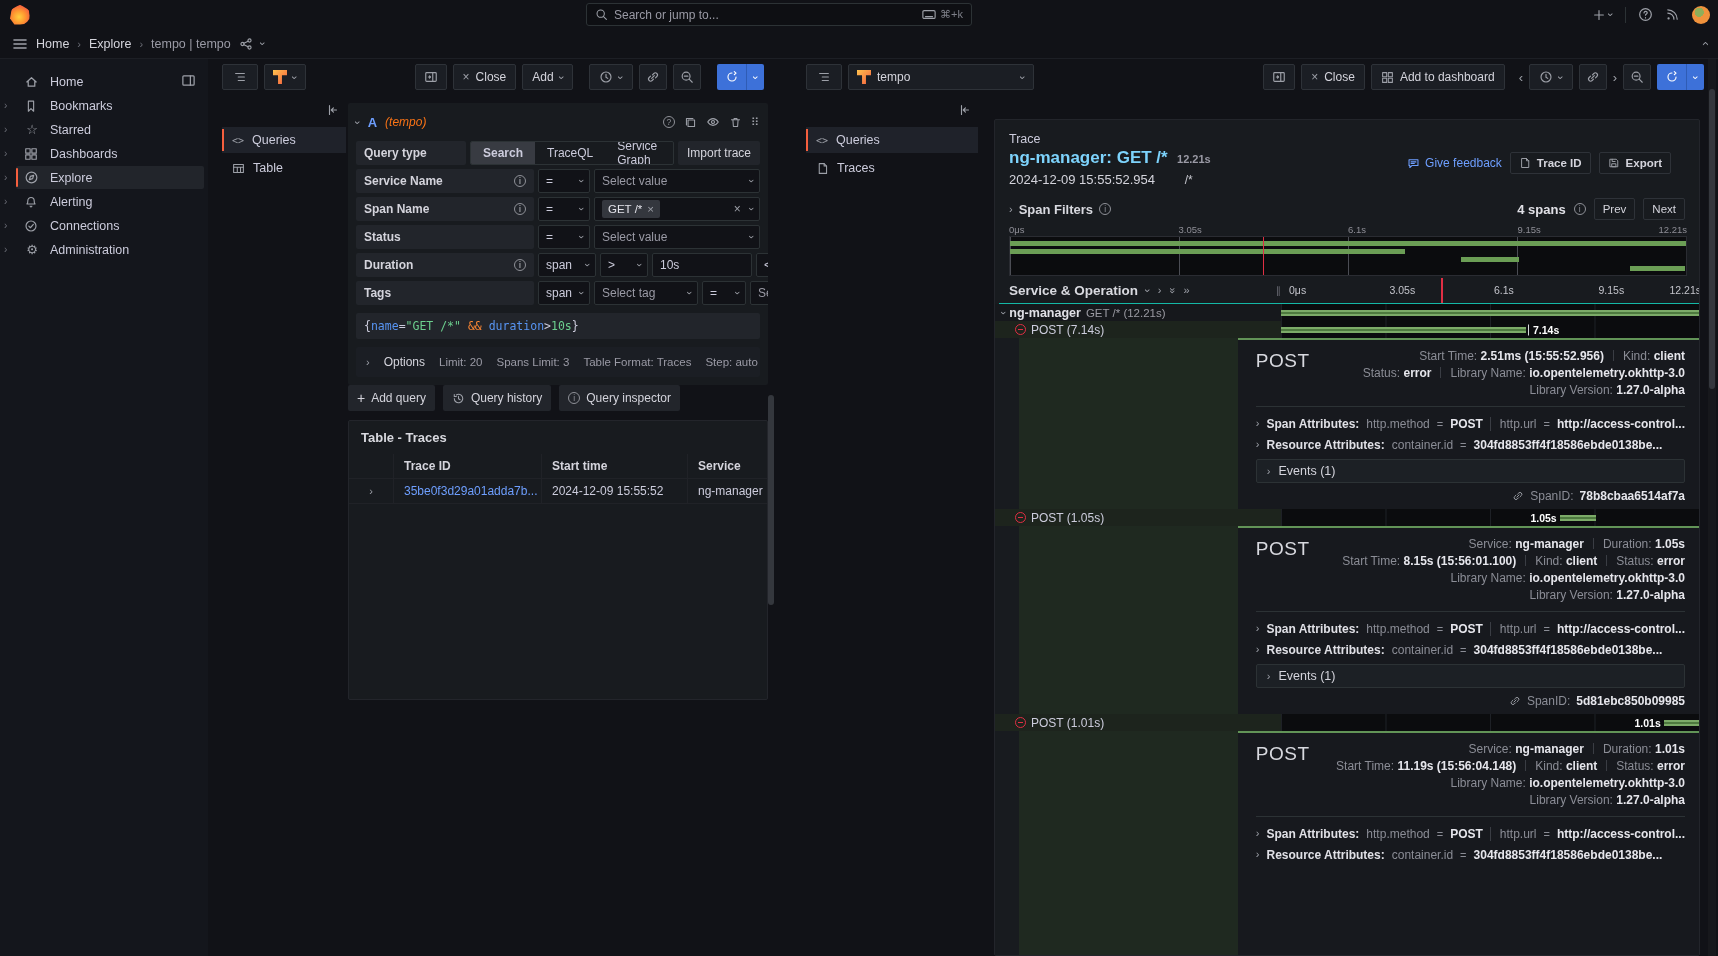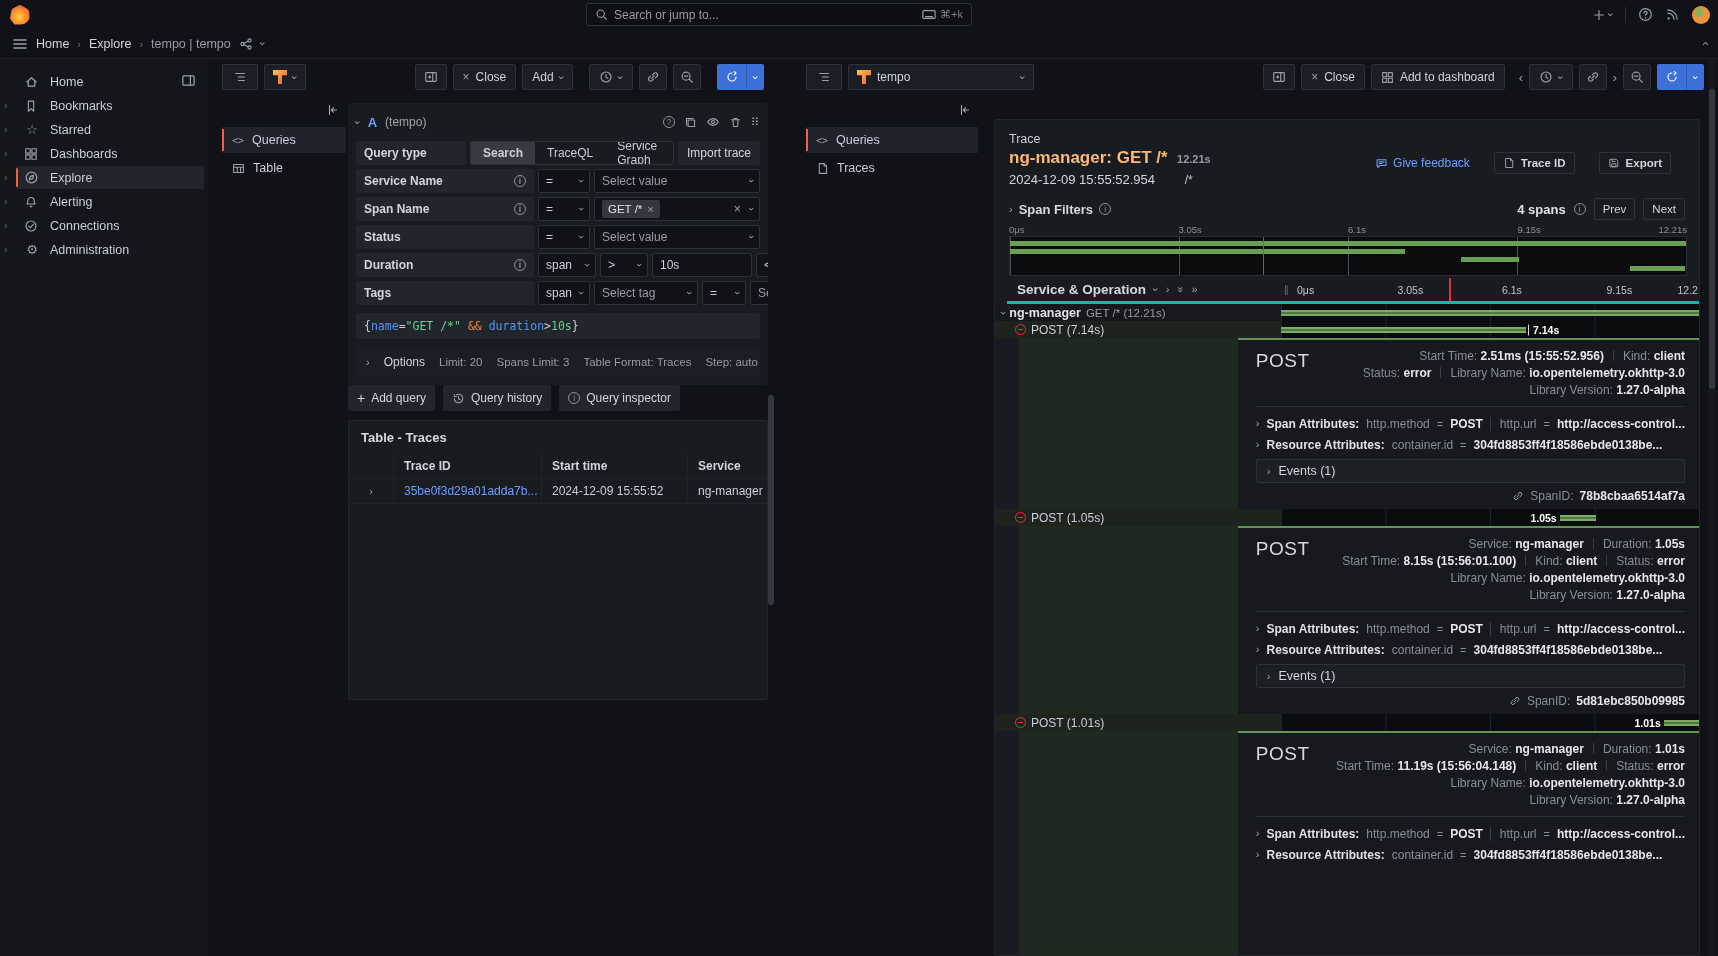--- a/index.html
+++ b/index.html
@@ -45,21 +45,21 @@
   .pane{position:absolute;top:59px;height:897px}
   .minitabs{position:absolute}
   .mtab{position:relative;height:26px;display:flex;align-items:center;gap:8px;padding-left:10px;color:#ccccdc;font-size:12.5px;margin-bottom:2px}
   .mtab.active{background:#1f222a}
   .mtab.active::before{content:"";position:absolute;left:0;top:2px;bottom:2px;width:2px;background:#f55f3e}
   .collapse-row{height:20px;display:flex;justify-content:flex-end;padding-right:6px;margin-bottom:4px}
   
   .qcard{position:absolute;background:#181b1f;border-radius:2px;padding:8px;overflow:hidden}
   .qc-head{height:22px;display:flex;align-items:center;gap:8px}
   .qc-ref{color:#6e9fff;font-weight:700;font-size:13px}
-  .qc-hint{color:#a3a3a3;font-size:12px}
+  .qc-hint{color:#f97316;font-style:italic;font-size:12px}
   .qc-icons{margin-left:auto;display:flex;align-items:center;gap:9px}
   .frow{display:flex;gap:4px;margin-top:4px;height:24px}
   .flabel{width:178px;background:#22252b;border-radius:2px;display:flex;align-items:center;padding:0 8px;font-weight:700;font-size:12px;color:#d4d4dc;flex:none}
   .flabel .inf{margin-left:auto}
   .fseg{background:#111217;border:1px solid #2c3235;border-radius:2px;display:flex;align-items:center;gap:6px;padding:0 7px;font-size:12px;color:#ccccdc;flex:none}
   .fseg .ph{color:#9a9aa5}
   .fseg .chev{margin-left:auto;color:#9da0a8;font-size:10px}
   .chip{display:flex;align-items:center;gap:5px;background:#34373e;border-radius:2px;height:18px;padding:0 6px;font-size:11.5px;color:#e3e3ea}
   .qtabs{display:flex;border:1px solid #2c3235;border-radius:2px;height:24px;overflow:hidden}
   .qtab{display:flex;align-items:center;padding:0 12px;color:#ccccdc;font-size:12px}
@@ -75,40 +75,40 @@
   .trow{display:flex;height:25px;align-items:center;border-bottom:1px solid #202227}
   .tcell{padding:0 10px;border-left:1px solid #202227;height:100%;display:flex;align-items:center;overflow:hidden;white-space:nowrap}
   .tcell:first-child{border-left:none}
   .tc0{width:44px;justify-content:center}.tc1{width:148px}.tc2{width:146px}.tc3{flex:1}
   .thead .tcell{font-weight:700;color:#d4d4dc}
   .link{color:#6e9fff}
   
   .trace-panel{position:absolute;left:994px;top:119px;width:706px;height:837px;background:#181b1f;border:1px solid #23252b;border-radius:2px;overflow:hidden}
   .tp-title{position:absolute;left:14px;top:12px;font-size:12.5px;font-weight:500;color:#ccccdc}
   .tr-head{position:absolute;left:14px;top:28px;right:14px}
-  .tr-title{font-size:17px;font-weight:700;color:#fdba74}
+  .tr-title{font-size:17px;font-weight:700;color:#7dd3fc}
   .tr-dur{font-size:11px;color:#9a9aa5;font-weight:700;margin-left:6px}
   .tr-sub{margin-top:4px;font-size:13px;color:#d4d4dc}
   .tr-sub .op2{color:#c7c8cf;margin-left:26px;font-size:12px}
-  .tr-actions{position:absolute;right:14px;top:4px;display:flex;align-items:center;gap:24px}
+  .tr-actions{position:absolute;right:14px;top:4px;display:flex;align-items:center;gap:8px}
   .feedback{display:flex;align-items:center;gap:5px;color:#6e9fff;font-size:12px}
   .sf-row{position:absolute;left:14px;top:78px;right:14px;height:22px;display:flex;align-items:center;gap:6px}
   .sf-label{font-size:13px;font-weight:600;color:#d8d9df}
   .sf-right{margin-left:auto;display:flex;align-items:center;gap:8px}
   .sf-count{font-size:13px;font-weight:700;color:#e0e0e6}
   .inf{display:inline-flex;width:12px;height:12px;border:1px solid #8e9097;border-radius:50%;color:#8e9097;font-size:8.5px;align-items:center;justify-content:center;font-style:normal}
   
   .minimap{position:absolute;left:14px;top:104px;width:678px}
   .mm-labels{position:relative;height:12px;font-size:9.5px;color:#8e8e96}
   .mm-bars{position:relative;height:40px;background:#0b0c0e;border:1px solid #2a2c32;background-image:linear-gradient(90deg,#4b4d54 1px,transparent 1px);background-size:25% 100%}
   .mm-row{position:absolute;left:0;right:0;height:5px}
   .mm-row .bar{position:absolute;top:0;height:100%;background:#6b9e55}
   .redline{position:absolute;top:0;bottom:0;width:1.5px;background:#e02f44}
   
-  .so-head{position:absolute;left:12px;top:158px;width:704px;height:26px;border-bottom:3px solid #14b8a6;display:flex}
+  .so-head{position:absolute;left:4px;top:158px;width:704px;height:26px;border-bottom:1px solid #14b8a6;display:flex}
   .so-left{width:286px;display:flex;align-items:center;gap:8px;padding-left:10px}
   .so-title{font-size:13.5px;font-weight:700;color:#d8d9df}
   .so-right{position:relative;flex:1;font-size:10.5px;color:#c3c4cb}
   .so-right .tick{position:absolute;top:6px}
   
   .tl-body{position:absolute;left:0;top:184px;width:704px;bottom:0;display:flex;flex-direction:column}
   .srow{display:flex;height:17px;flex:none}
   .srow .names{width:286px;display:flex;align-items:center;gap:5px;overflow:hidden}
   .srow .bars{position:relative;flex:1;background-color:#0b0c0e;background-image:linear-gradient(90deg,#1e2126 1px,transparent 1px);background-size:25% 100%}
   .bar{position:absolute;top:50%;margin-top:-3px;height:6px;background:linear-gradient(180deg,#7cab68 0 2px,#4e7a3f 2px 4px,#7cab68 4px 100%);min-width:4px}

